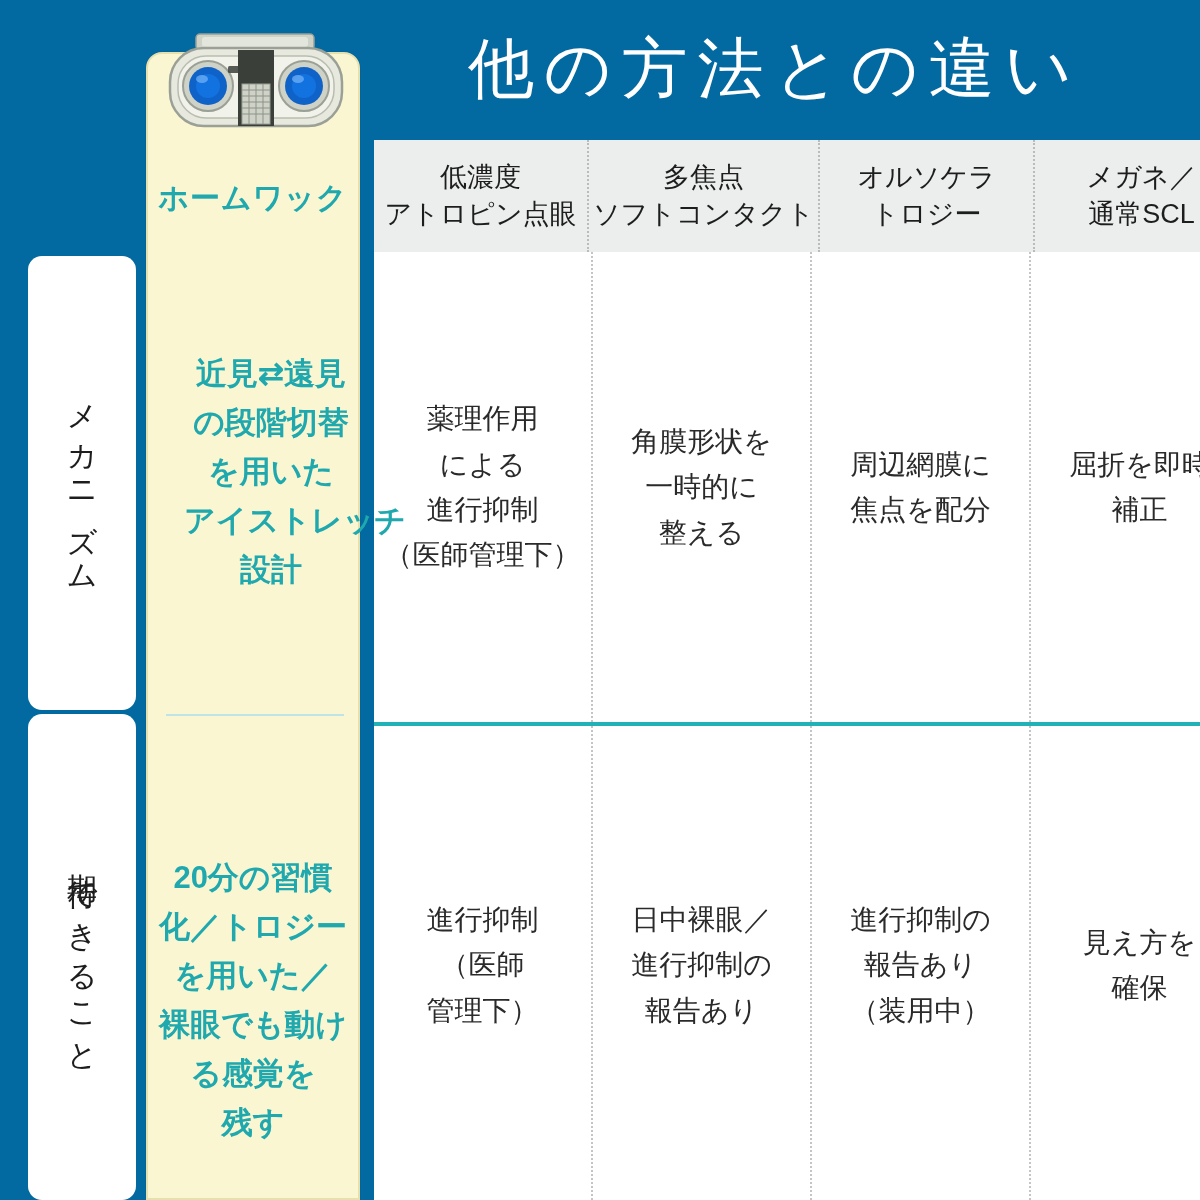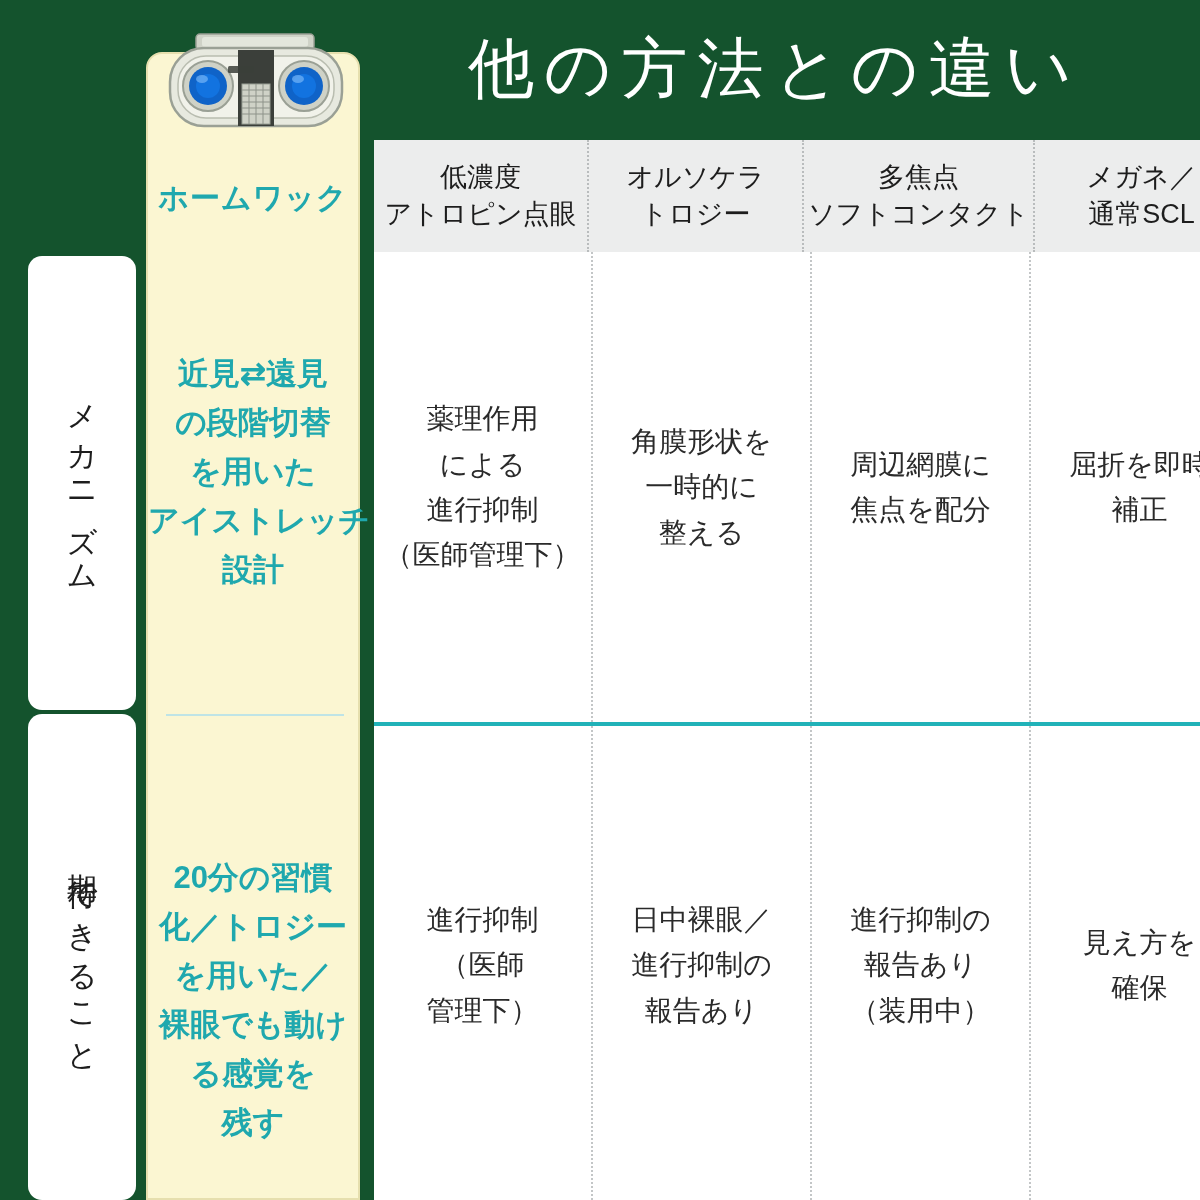--- a/index.html
+++ b/index.html
@@ -5,21 +5,21 @@
   * { box-sizing: border-box; margin: 0; padding: 0; }
   html, body {
     width: 1200px; height: 1200px;
     background: #21b2b8;
     font-family: "Liberation Sans", sans-serif;
     overflow: hidden;
   }
   .page {
     position: relative;
     width: 1200px; height: 1200px;
-    background: #14532d;
+    background: #0369a1;
   }
 
   
   .title {
     position: absolute;
     left: 380px; top: 24px;
     width: 790px;
     text-align: center;
     color: #ffffff;
     font-family: "Liberation Serif", serif;
@@ -141,21 +141,21 @@
     position: absolute;
     left: 0;
     width: 100%;
     text-align: center;
     color: #1fa8ae;
     font-size: 31px;
     font-weight: bold;
     line-height: 1.58;
   }
   .feature-cell span { display: block; white-space: nowrap; }
-  .feature-cell.c1 { top: 296px; }
+  .feature-cell.c1 { top: 296px; padding-left: 36px; }
   .feature-cell.c2 { top: 800px; }
 
   
   .device {
     position: absolute;
     left: 158px; top: 30px;
     width: 196px; height: 110px;
   }
 </style>
 </head>
@@ -173,26 +173,26 @@
   </div>
 
   <div class="grid">
 
     <div class="head-row">
       <div class="head-cell">
         <span>低濃度</span>
         <span>アトロピン点眼</span>
       </div>
       <div class="head-cell">
+        <span>多焦点</span>
+        <span>ソフトコンタクト</span>
+      </div>
+      <div class="head-cell">
         <span>オルソケラ</span>
         <span>トロジー</span>
-      </div>
-      <div class="head-cell">
-        <span>多焦点</span>
-        <span>ソフトコンタクト</span>
       </div>
       <div class="head-cell">
         <span>メガネ／</span>
         <span>通常SCL</span>
       </div>
     </div>
 
     <div class="body-row r1">
       <div class="body-cell">
         <span>薬理作用</span>

